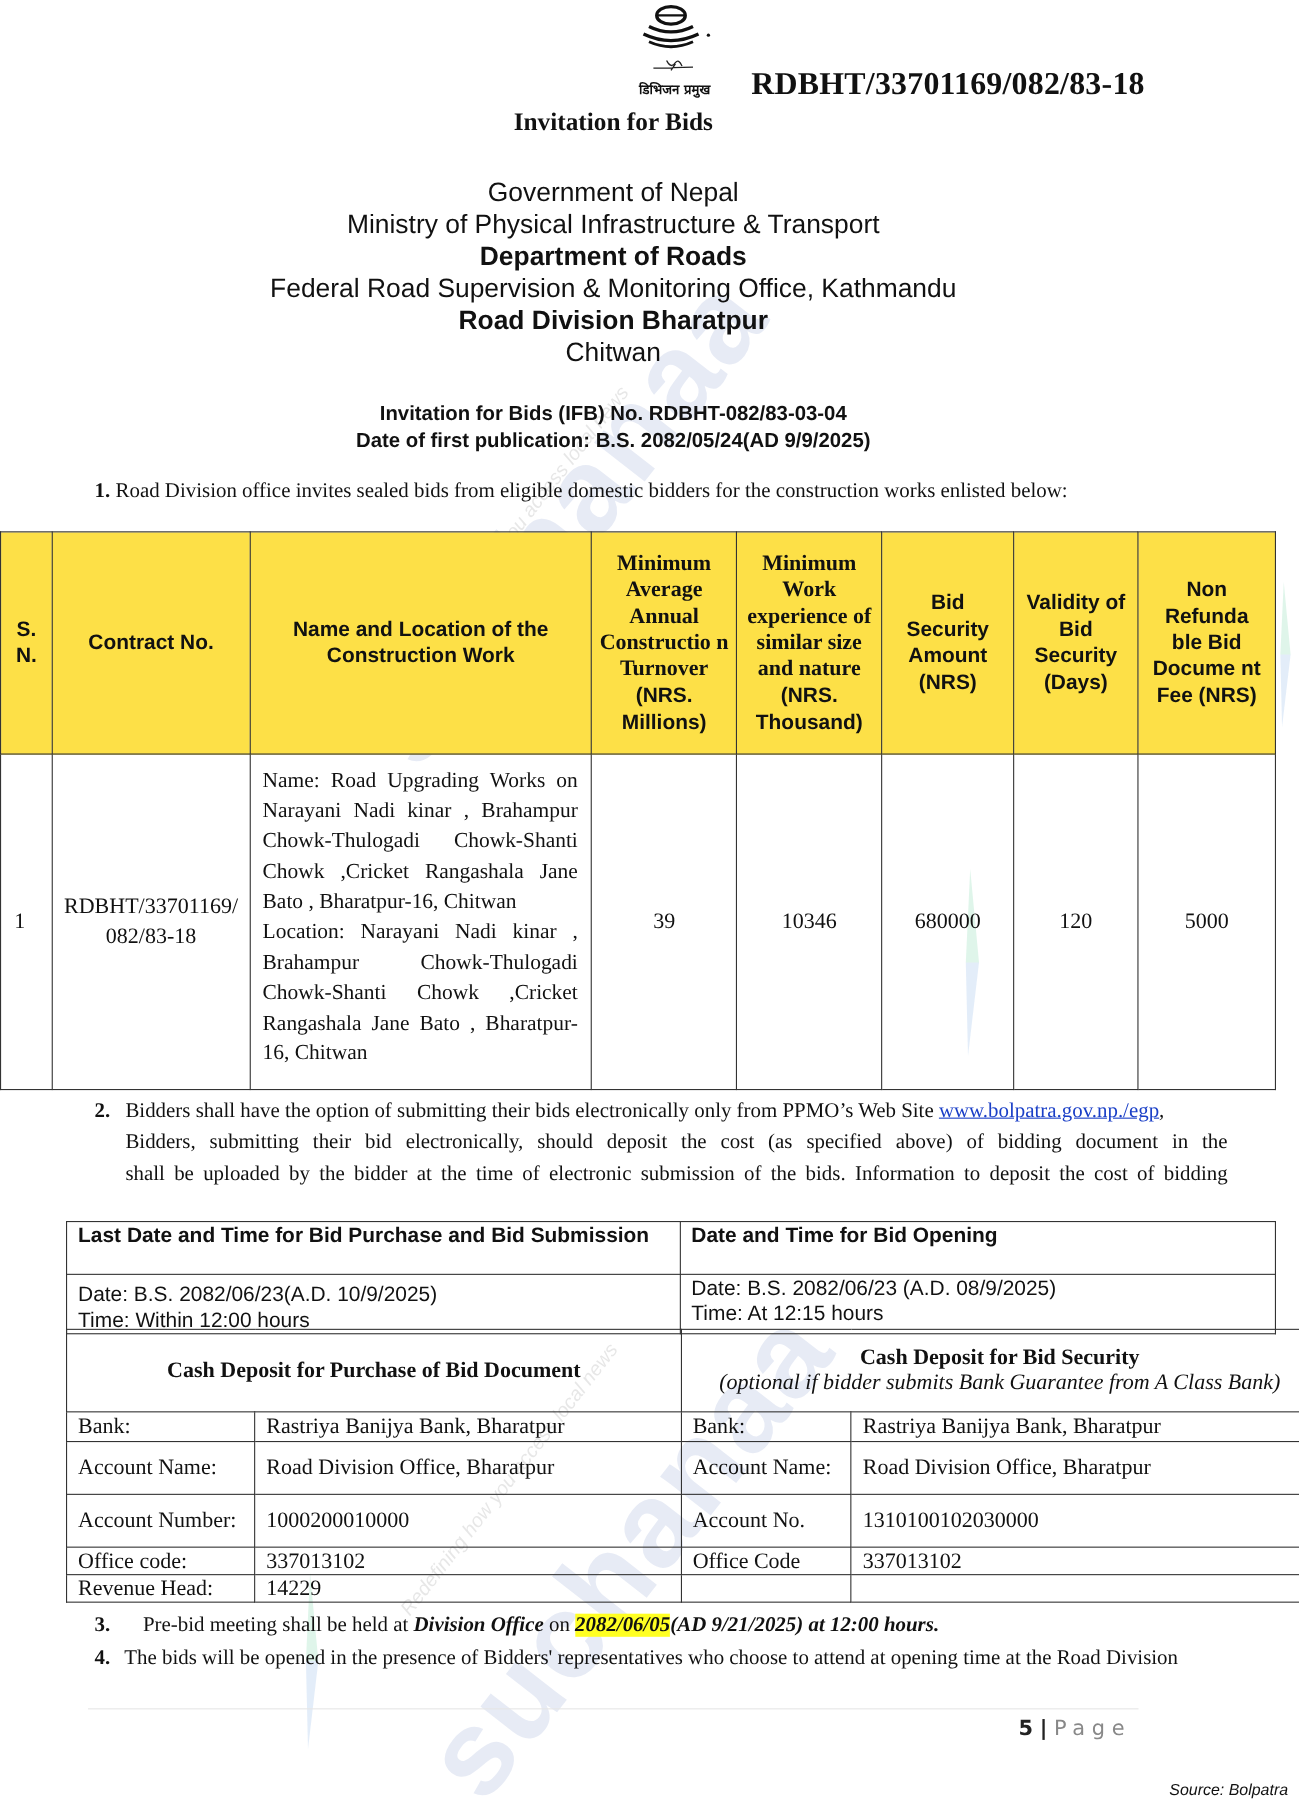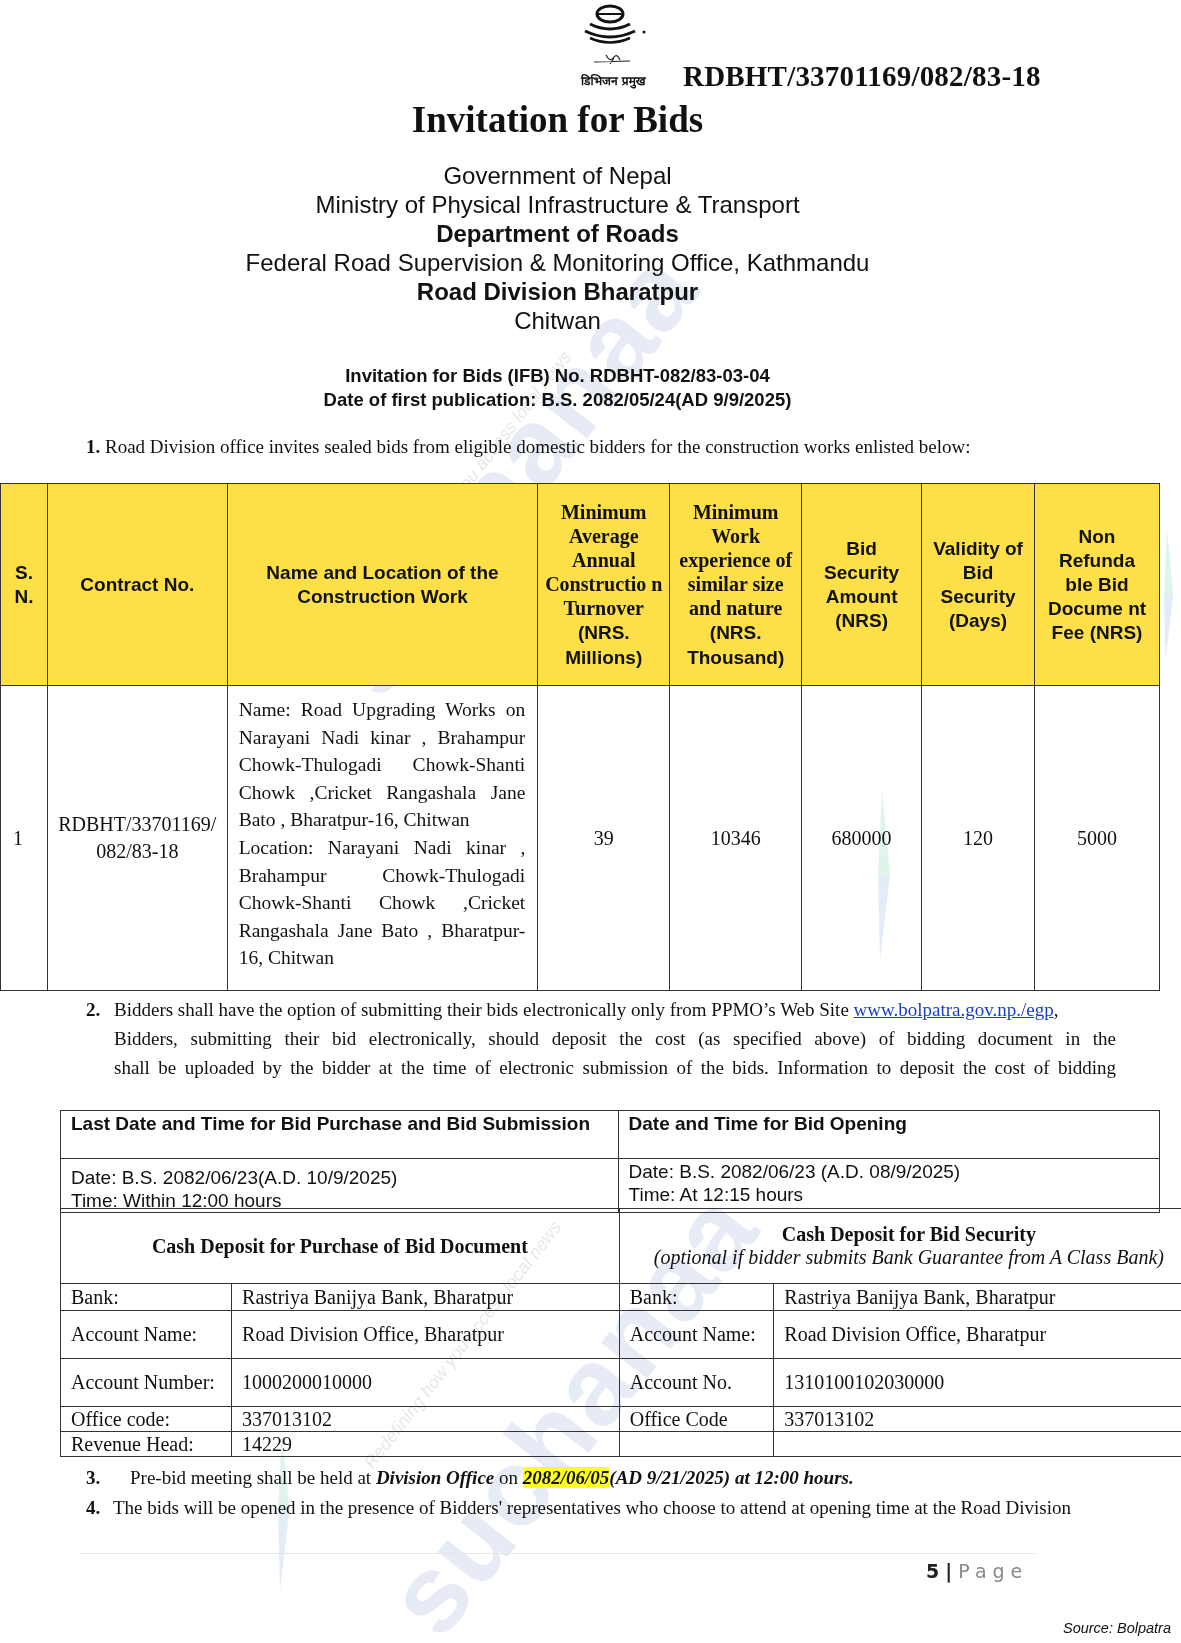--- a/index.html
+++ b/index.html
@@ -11,21 +11,21 @@
   
   .wm { position: absolute; pointer-events: none; }
   .wm-text { font-family: "Liberation Sans", sans-serif; font-weight: bold; color: rgba(60,90,170,0.12); font-size: 110px; transform: rotate(-52deg); transform-origin: left top; letter-spacing: 2px; }
   .wm-sub { font-family: "Liberation Sans", sans-serif; font-style: italic; color: rgba(120,120,120,0.18); font-size: 18px; transform: rotate(-52deg); transform-origin: left top; }
 
   
   .emblem { left: 580px; top: 4px; width: 70px; height: 44px; }
   .sig { left: 592px; top: 52px; width: 40px; height: 16px; }
   .hindi { left: 581px; top: 72px; font-size: 12px; font-family: "DejaVu Sans", sans-serif; font-weight: bold; }
   .ref-no { left: 683px; top: 60px; font-size: 29px; font-weight: bold; font-family: "Liberation Serif", serif; letter-spacing: 0.2px; }
-  .main-title { left: 0; width: 1115px; top: 98px; text-align: center; font-size: 37px; font-weight: bold; font-family: "Liberation Serif", serif; }
+  .main-title { left: 0; width: 1115px; top: 98px; text-align: center; font-size: 23px; font-weight: bold; font-family: "Liberation Serif", serif; }
 
   .org { left: 0; width: 1115px; text-align: center; font-family: "Liberation Sans", sans-serif; font-size: 24px; line-height: 29px; }
   .org div { height: 29px; }
   .bold { font-weight: bold; }
 
   .ifb { left: 0; width: 1115px; text-align: center; font-family: "Liberation Sans", sans-serif; font-weight: bold; font-size: 18.5px; line-height: 24px; }
 
   .para { font-size: 19px; line-height: 29px; text-align: justify; }
   .num { position: absolute; font-weight: bold; }
 

